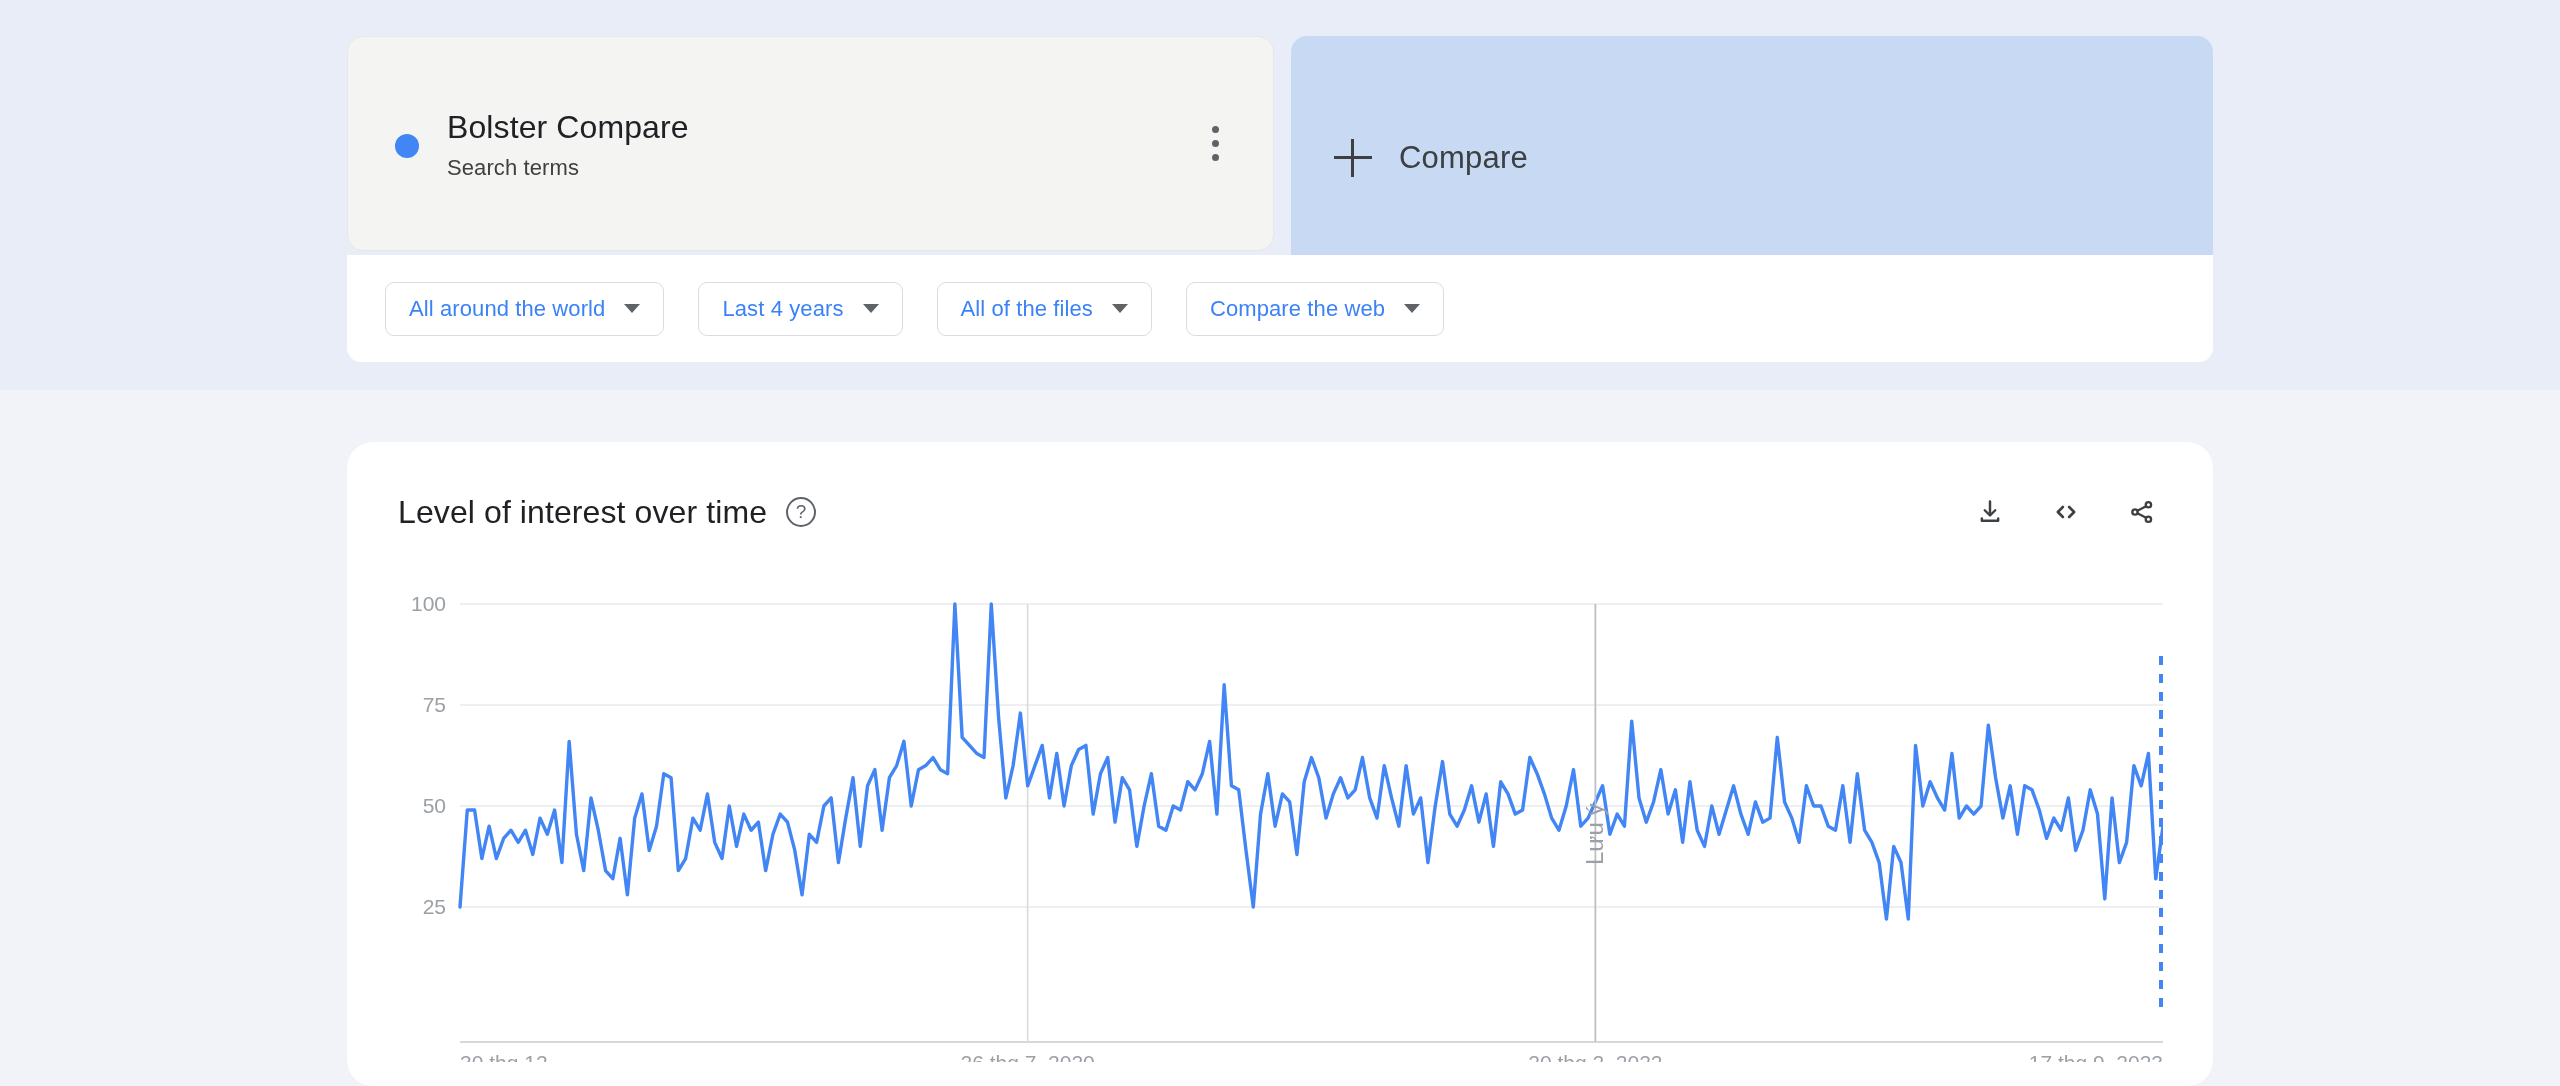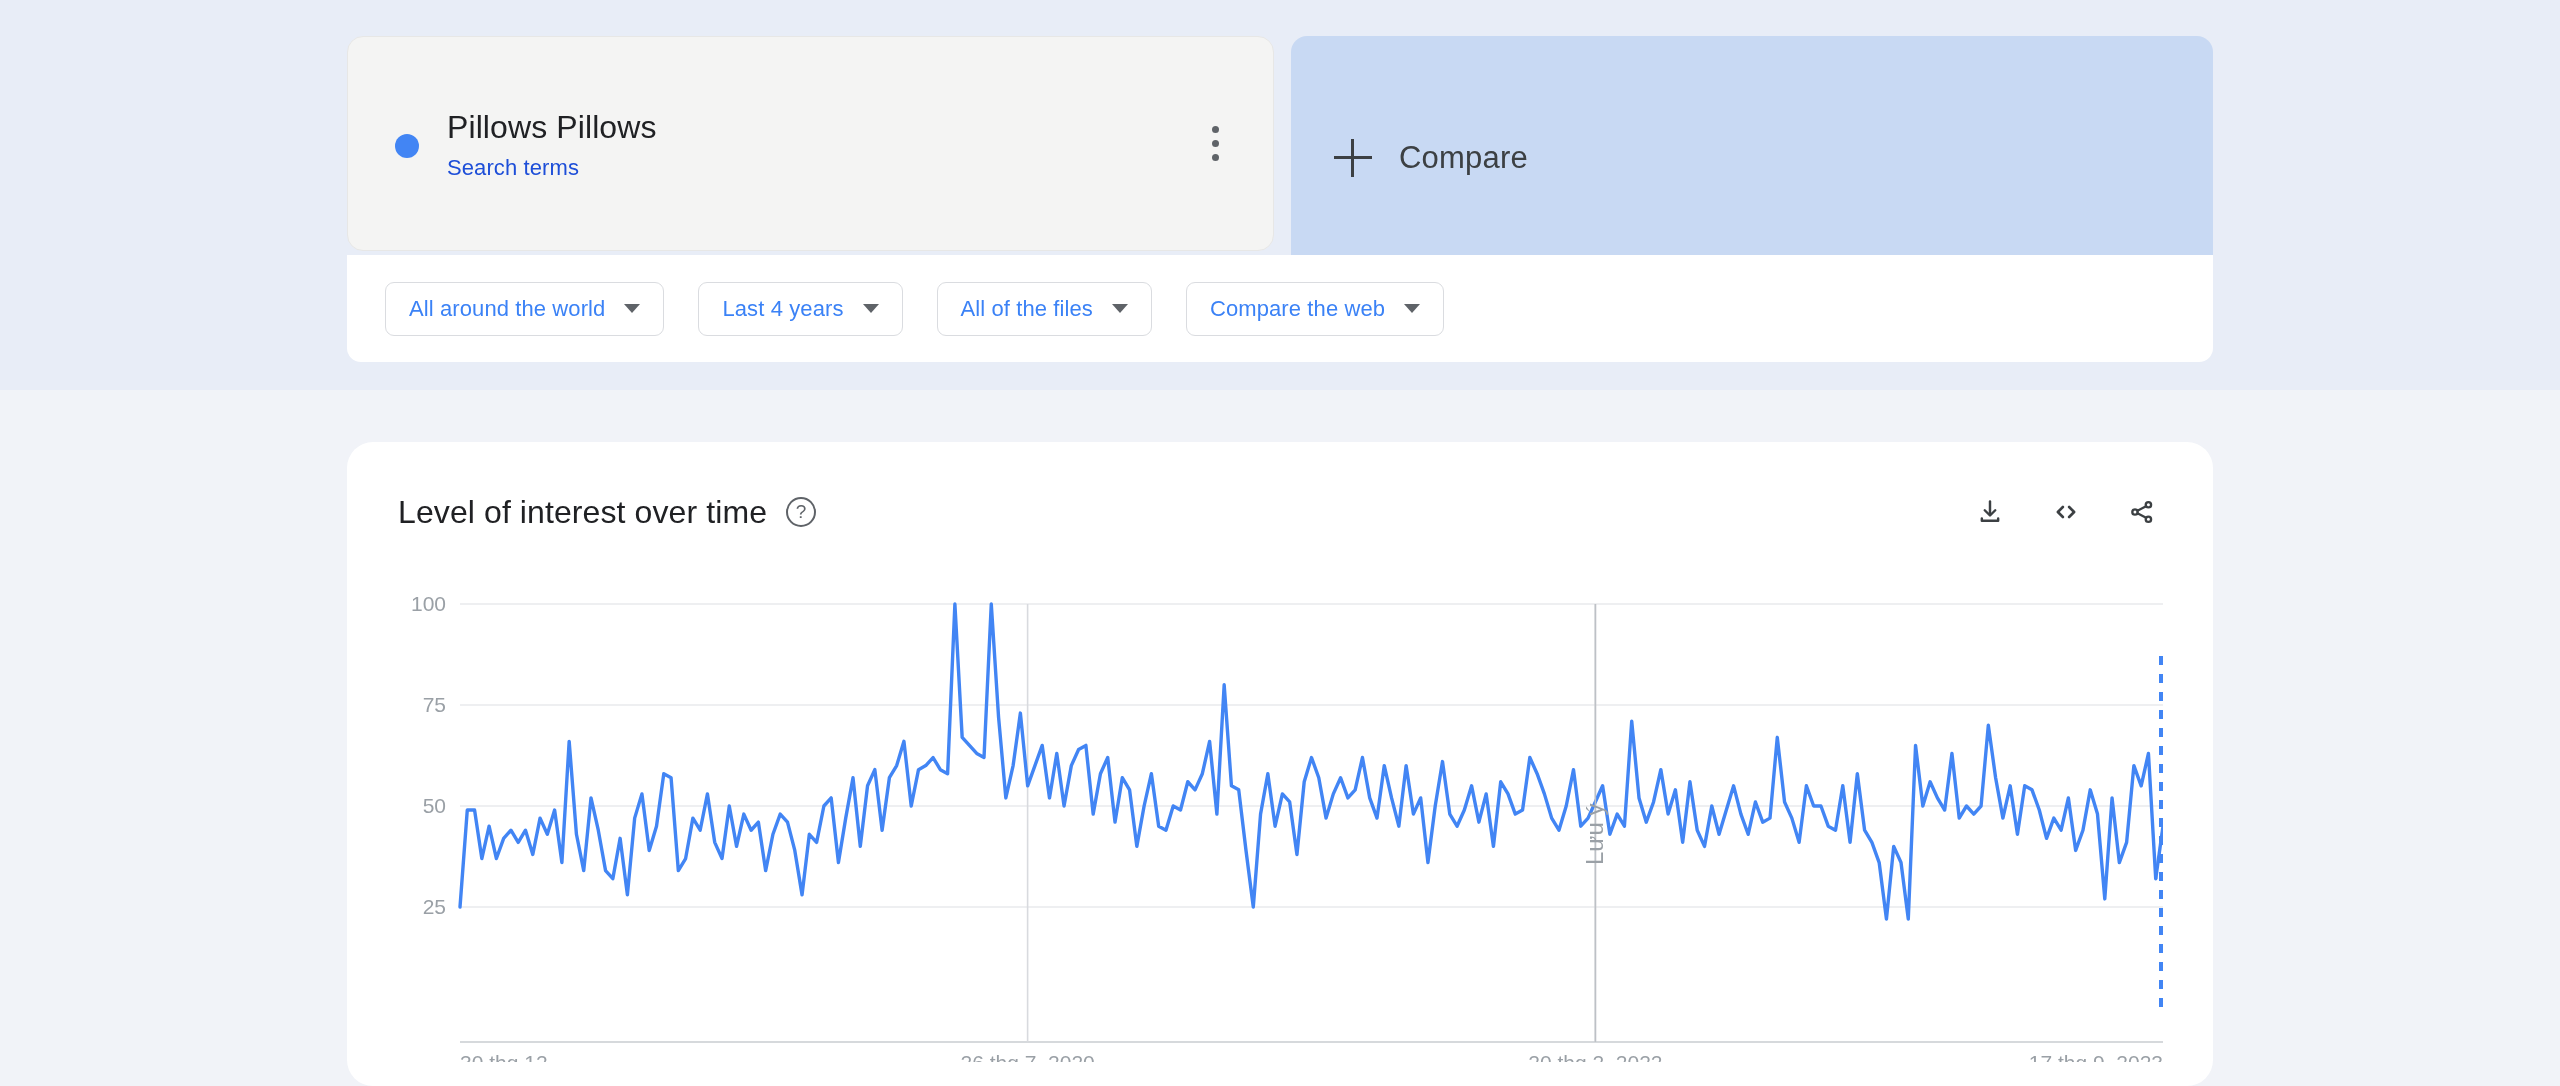--- a/index.html
+++ b/index.html
@@ -66,21 +66,21 @@
 
   .term-title {
     font-size: 32px;
     color: #202124;
     line-height: 1.25;
     letter-spacing: 0.1px;
   }
 
   .term-sub {
     font-size: 22px;
-    color: #1d4ed8;
+    color: #404040;
     margin-top: 8px;
     letter-spacing: 0.1px;
   }
 
   .kebab {
     position: absolute;
     right: 38px;
     top: 50%;
     transform: translateY(-50%);
     width: 40px; height: 56px;
@@ -247,21 +247,21 @@
 <div id="app">
 
   <div class="zone-header"></div>
   <div class="zone-body"></div>
 
   <div class="cards-row">
 
     <div class="term-card">
       <div class="term-dot"></div>
       <div class="term-text">
-        <div class="term-title">Pillows Pillows</div>
+        <div class="term-title">Bolster Compare</div>
         <div class="term-sub">Search terms</div>
       </div>
       <div class="kebab">
         <span></span>
         <span></span>
         <span></span>
       </div>
     </div>
 
     <div class="compare-card">

